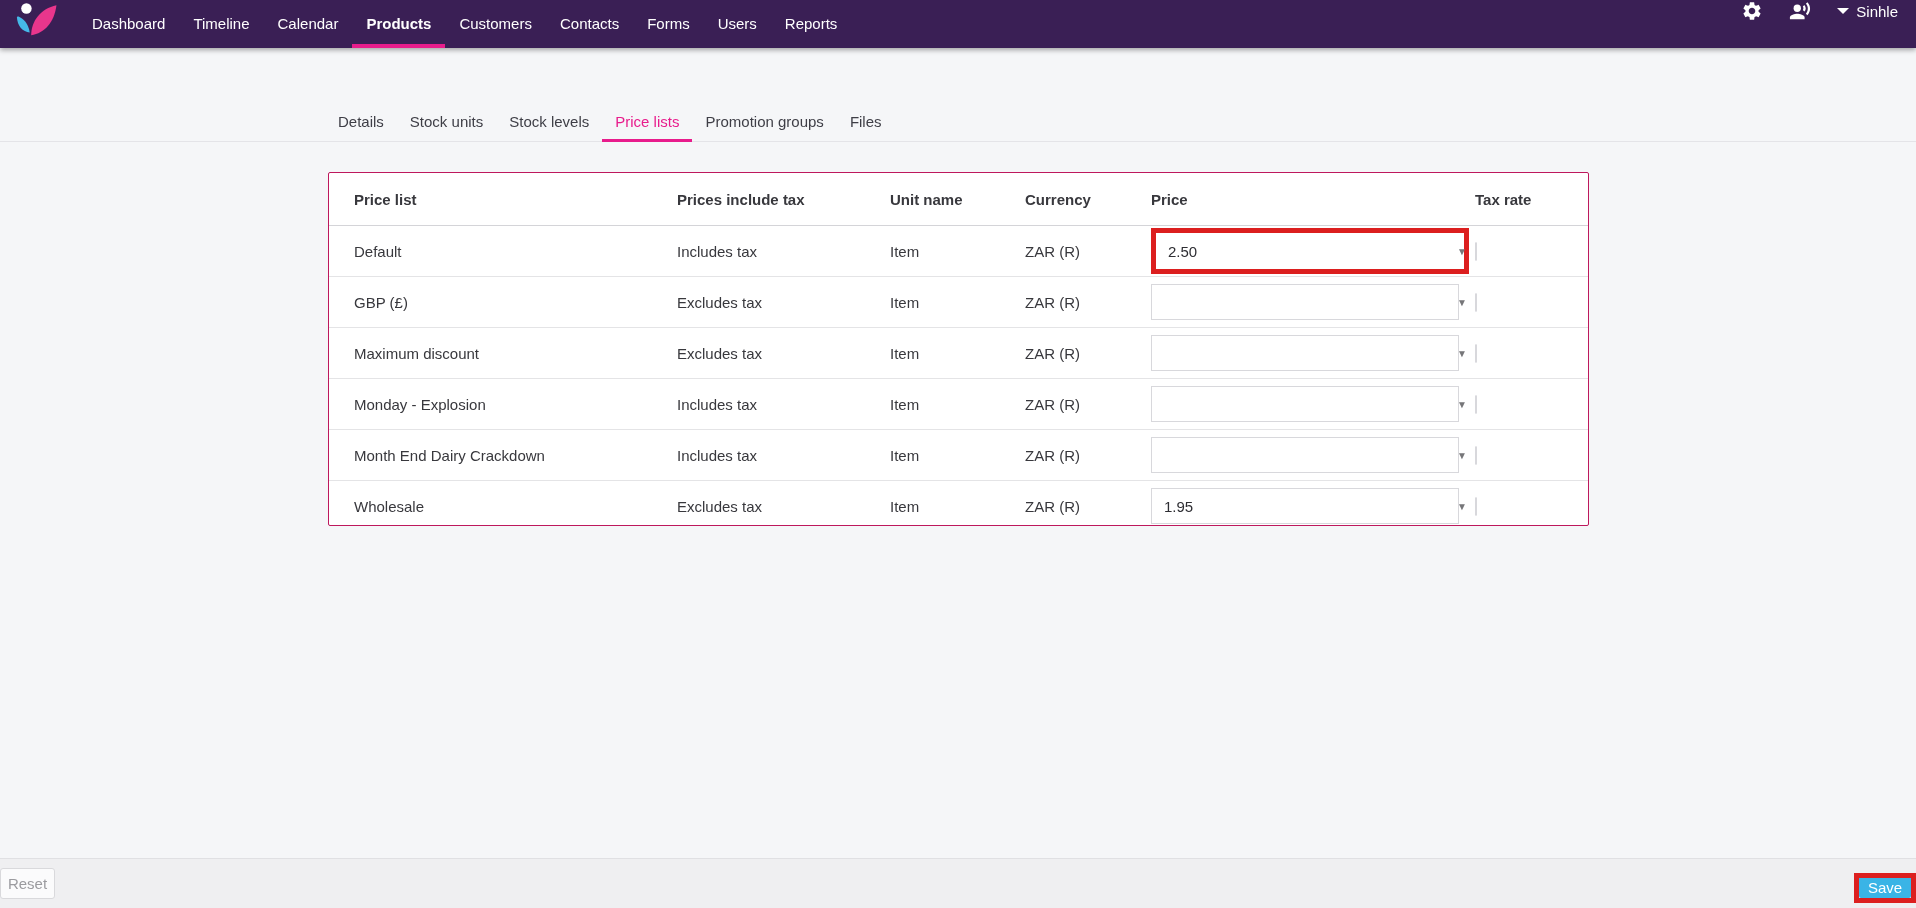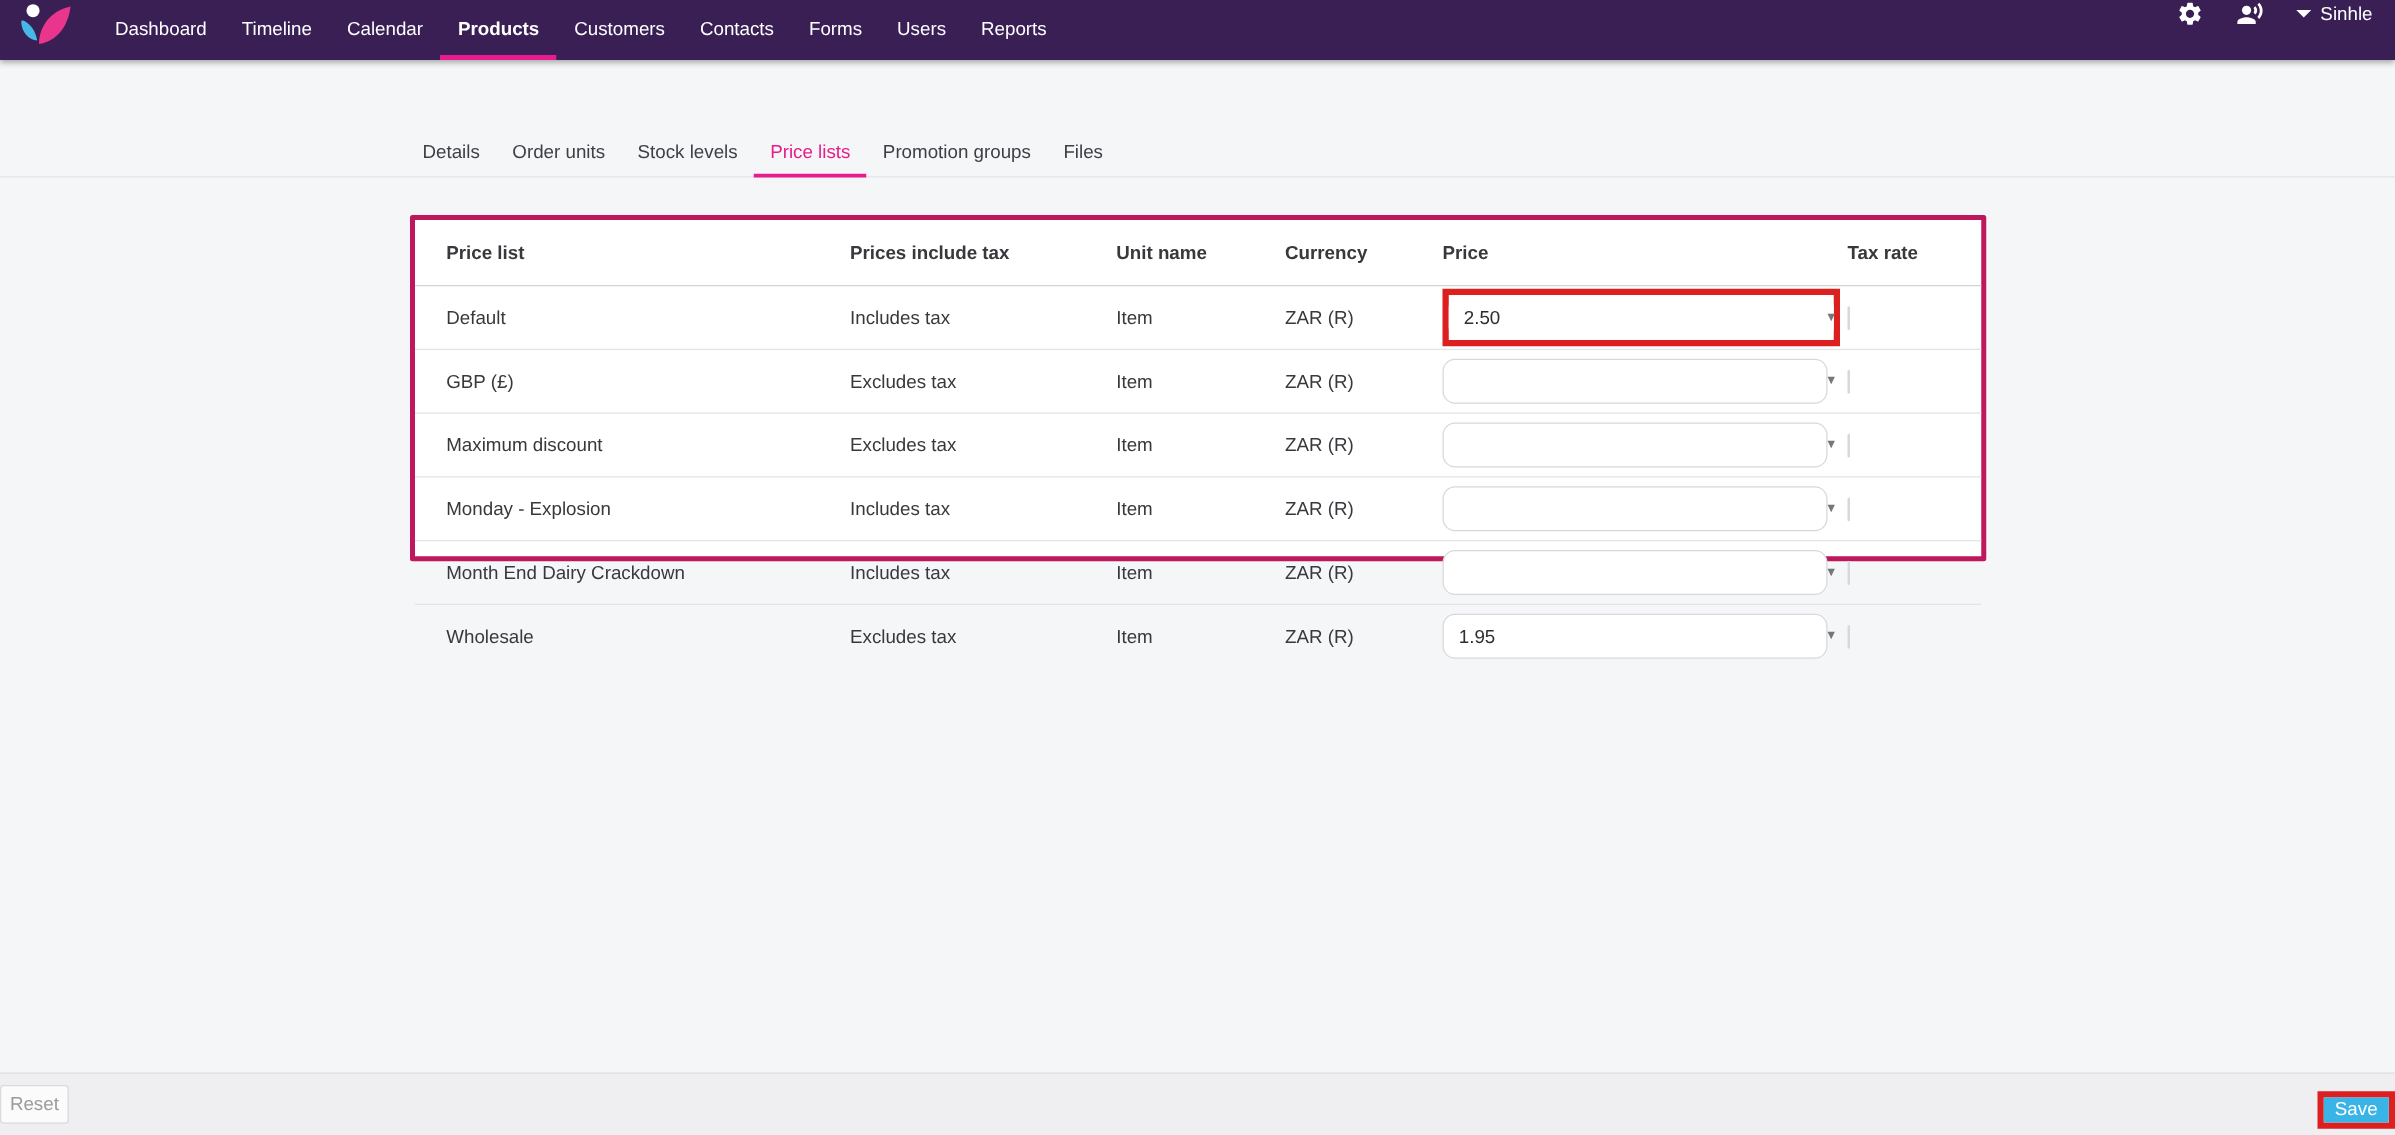--- a/index.html
+++ b/index.html
@@ -68,42 +68,42 @@
     cursor: pointer;
     border-bottom: 3px solid transparent;
     margin-bottom: -1px;
     white-space: nowrap;
   }
   .tab.active { color: var(--accent, #e81c8c); border-bottom-color: var(--accent, #e81c8c); }
 
   
   .card {
     width: 1261px;
-    height: 277px;
+    height: 354px;
     margin: 30px 0 0 328px;
     background: #ffffff;
-    border: 4px solid #be185d;
+    border: 1px solid #be185d;
     border-radius: 2px;
   }
   .trow {
     display: grid;
     grid-template-columns: 323px 213px 135px 126px 324px 1fr;
     align-items: center;
     padding-left: 25px;
     height: 51px;
   }
   .trow.thead { height: 52px; font-weight: bold; font-size: 15px; color: #1d1d22; }
   .tbody .trow { border-top: 1px solid #e4e4e6; }
   .tbody .trow:first-child { border-top: 1px solid #d4d4d8; }
   .cell { font-size: 15px; color: #38383d; }
   .price-input {
     width: 308px;
     height: 36px;
     border: 1px solid #d8d8dc;
-    border-radius: 10px;
+    border-radius: 0;
     padding: 0 12px;
     font-size: 15px;
     font-family: "Liberation Sans", "DejaVu Sans", sans-serif;
     color: #2e2e33;
     background: #fff;
     outline: none;
     display: block;
   }
   .price-annot { display: inline-block; border: 5px solid var(--annot-red, #dc1f1f); }
   .price-annot .price-input { border: none; height: 36px; }
@@ -198,21 +198,21 @@
     <div class="user-menu">
       <span class="caret-down"></span>
       <span>Sinhle</span>
     </div>
   </div>
 </header>
 
 <section class="page-header">
   <div class="tabs-bar" id="tabs-bar">
       <span class="tab">Details</span>
-      <span class="tab">Order units</span>
+      <span class="tab">Stock units</span>
       <span class="tab">Stock levels</span>
       <span class="tab active">Price lists</span>
       <span class="tab">Promotion groups</span>
       <span class="tab">Files</span>
     </div>
 </section>
 
 <main>
   <div class="card">
     <div class="trow thead" id="table-head">

